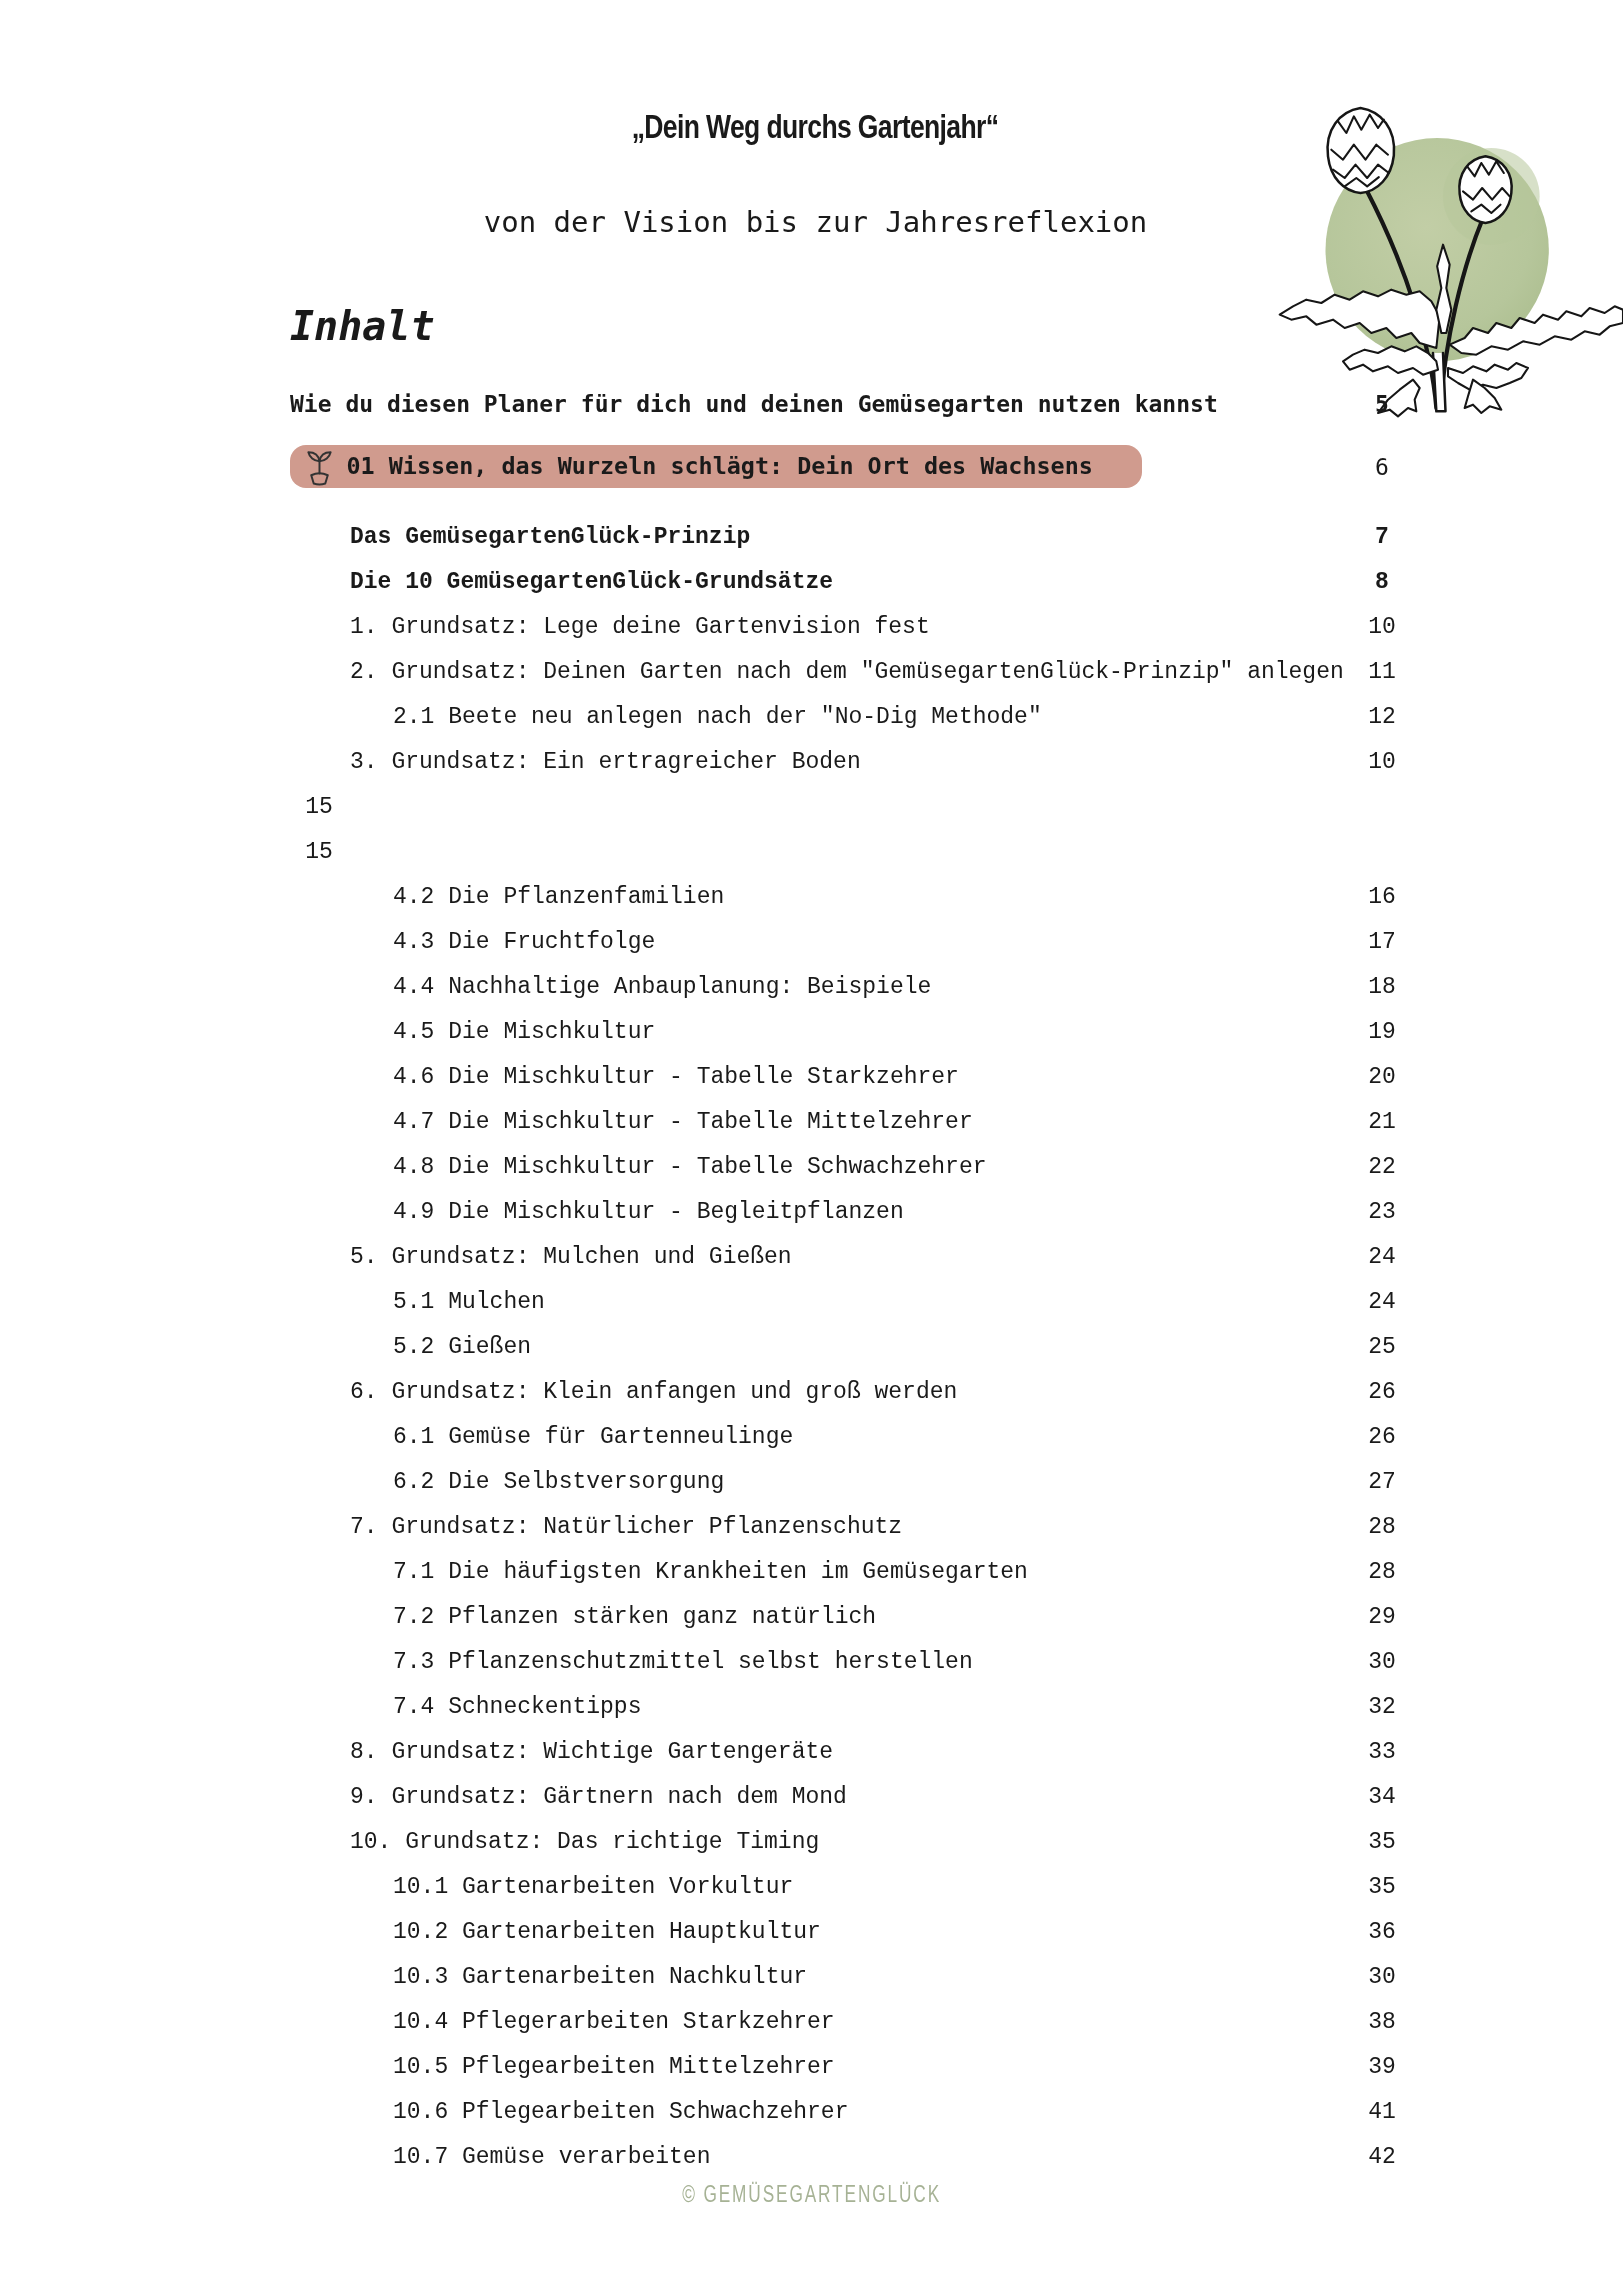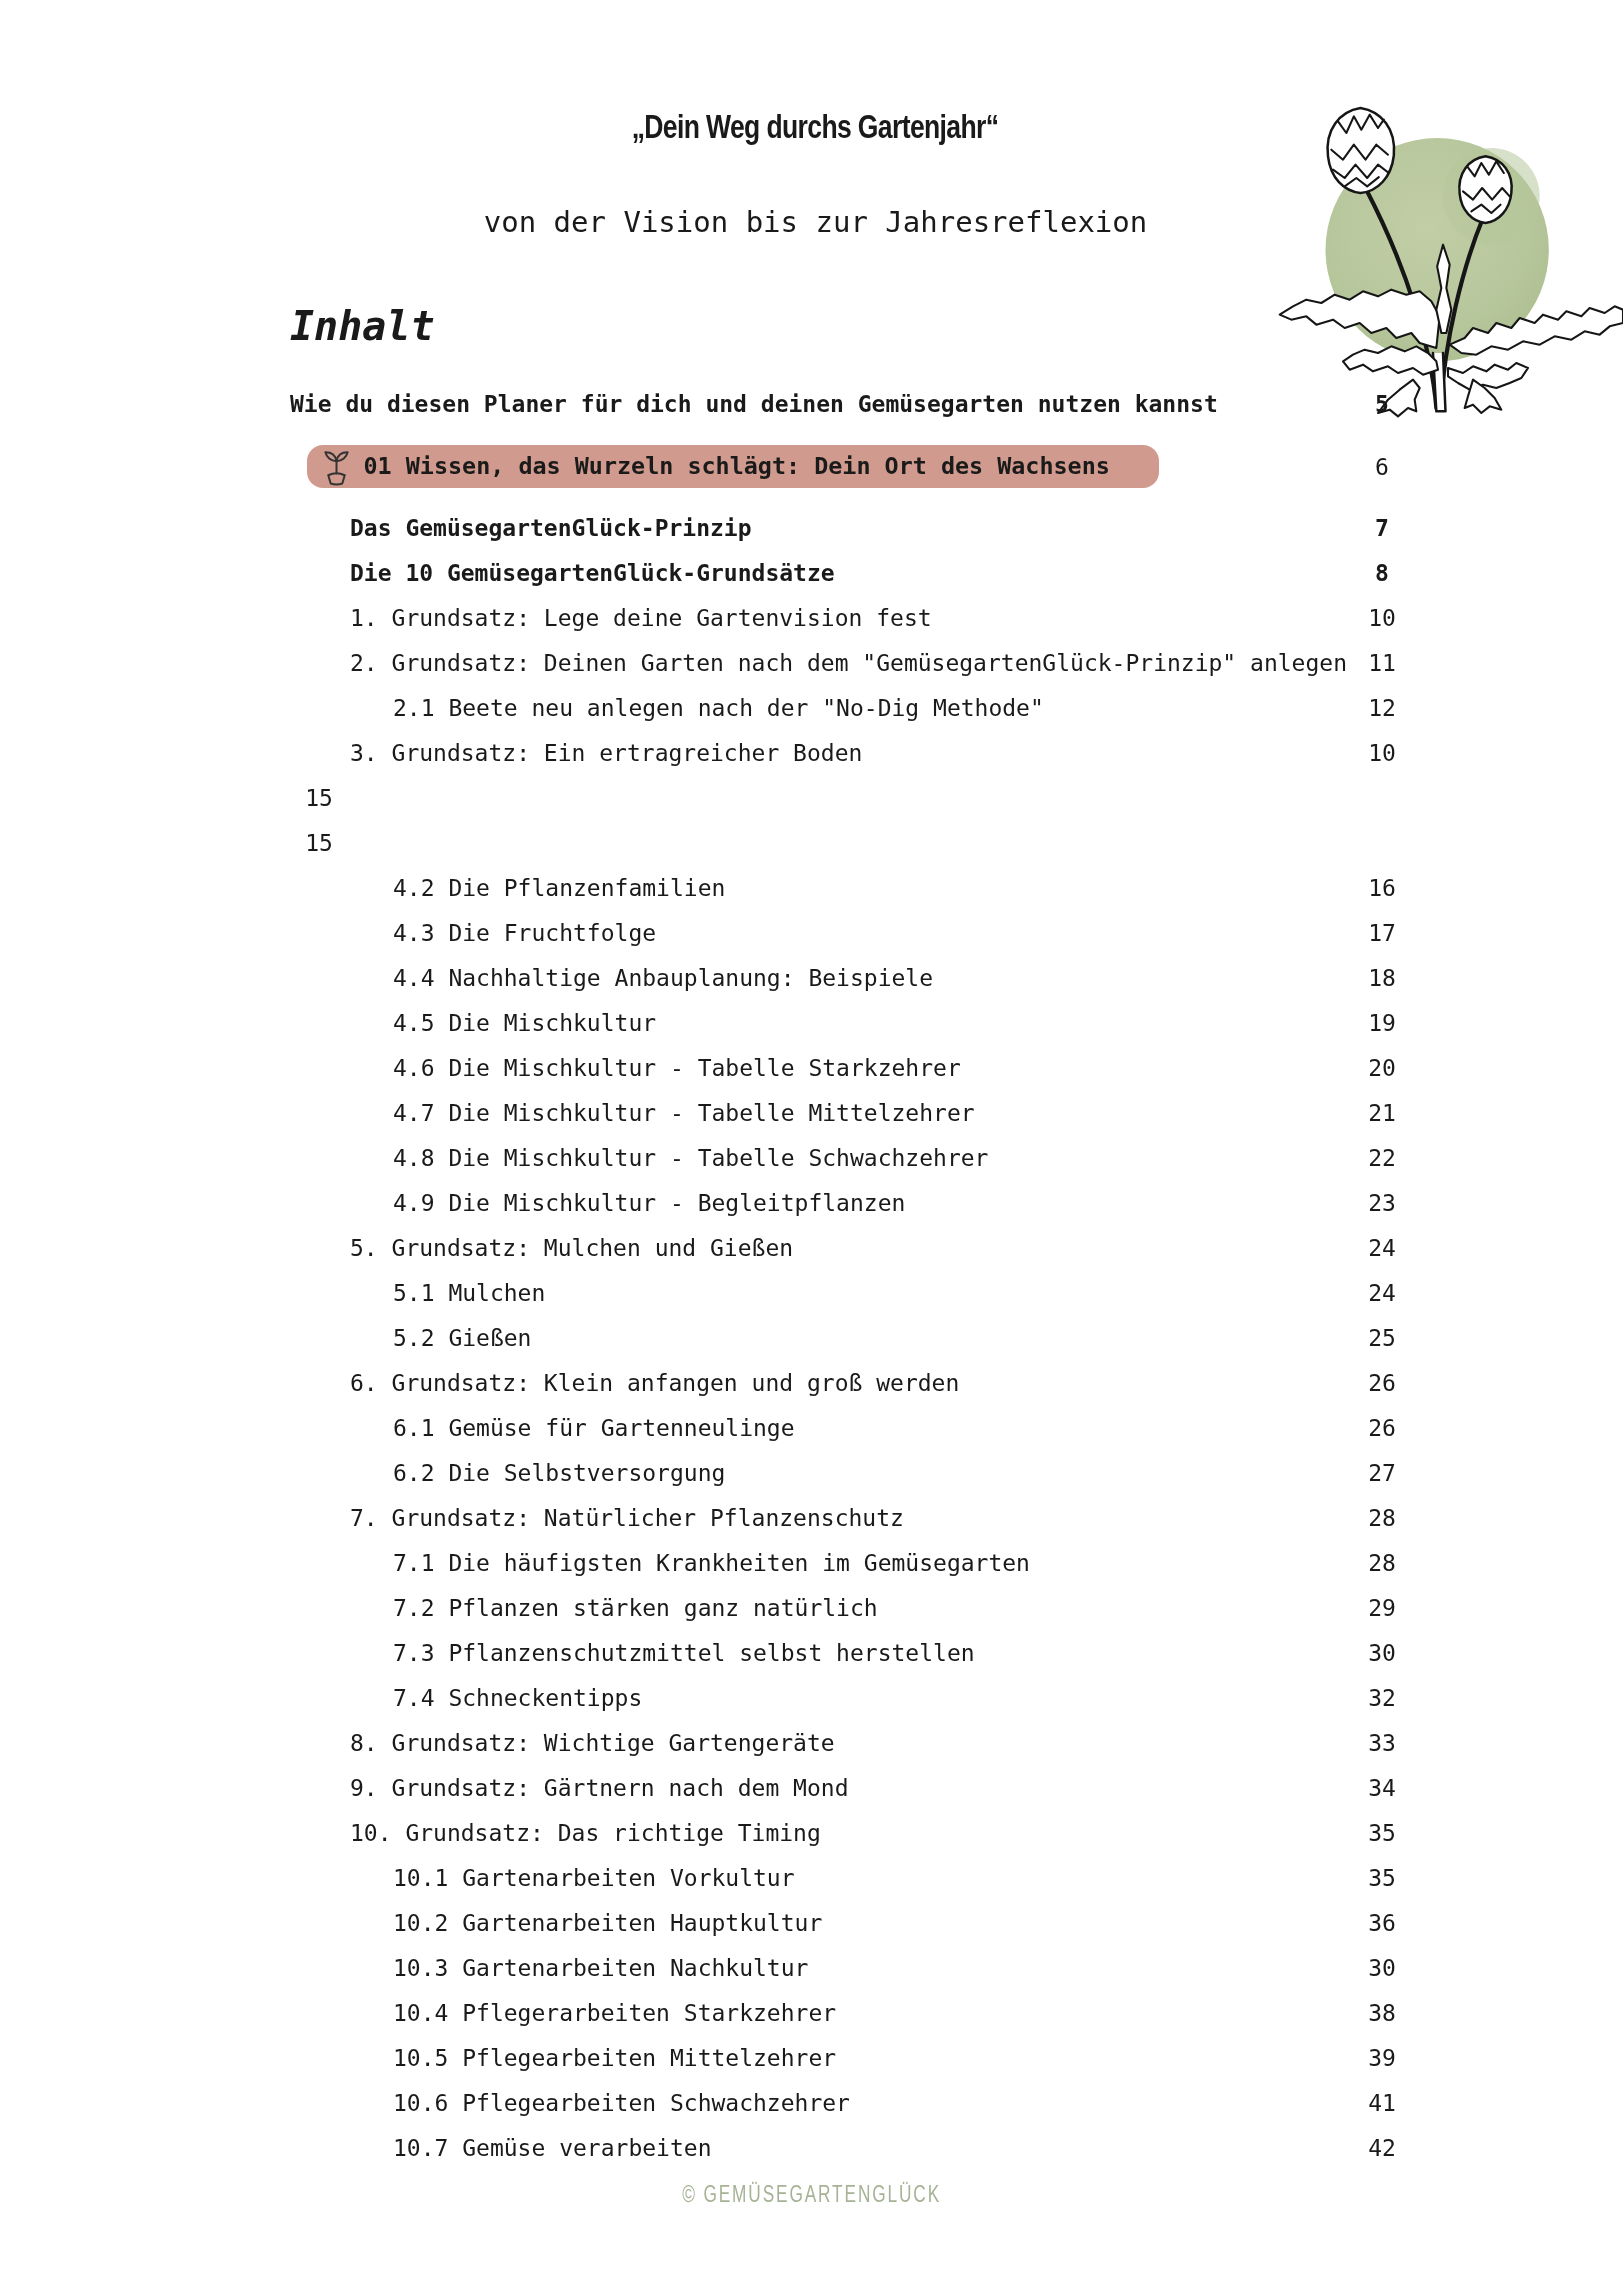--- a/index.html
+++ b/index.html
@@ -24,31 +24,31 @@
   
   .intro-row{
     position:absolute;left:290px;top:385px;width:1121px;height:37px;
     display:flex;align-items:center;font-size:23px;font-weight:700;
   }
   .intro-row .lbl{flex:1;white-space:nowrap;}
   
   .pill-row{position:absolute;left:290px;top:445px;width:1121px;height:43px;display:flex;align-items:center;}
   .pill{
     width:852px;height:43px;border-radius:16px;background:var(--pill,#d09b8e);
-    display:flex;align-items:center;gap:11px;padding:0 25px 0 12.5px;box-sizing:border-box;margin-left:17px;
+    display:flex;align-items:center;gap:11px;padding:0 25px 0 12.5px;box-sizing:border-box;
   }
   .pill .seed{flex:0 0 auto;}
   .pill .plabel{font-size:23.4px;font-weight:700;white-space:nowrap;transform:translateY(-0.8px);}
   
   .pg{width:58px;text-align:center;font-size:23px;font-weight:400;flex:0 0 auto;}
   .pg.b{font-weight:700;}
   .pill-row .pg{margin-left:auto;}
   
   .entries{position:absolute;left:290px;top:505px;width:1121px;}
-  .row{height:45px;display:flex;align-items:center;}
+  .row{height:45px;display:flex;align-items:flex-end;font-family:Liberation Mono, monospace;}
   .row .lbl{flex:1;font-size:23px;font-weight:400;padding-left:60px;white-space:nowrap;box-sizing:border-box;}
   .row .lbl.sub{padding-left:103px;}
   .row .lbl.b{font-weight:700;}
   
   .footer{
     position:absolute;left:0;top:2182px;width:1623px;text-align:center;
     font-family:"Liberation Sans","DejaVu Sans",sans-serif;font-size:23px;line-height:1.1;
     color:var(--footerc,#a6b295);white-space:nowrap;
   }
   .footer .squeeze{display:inline-block;transform:scaleX(0.75);transform-origin:50% 50%;letter-spacing:2.5px;}

